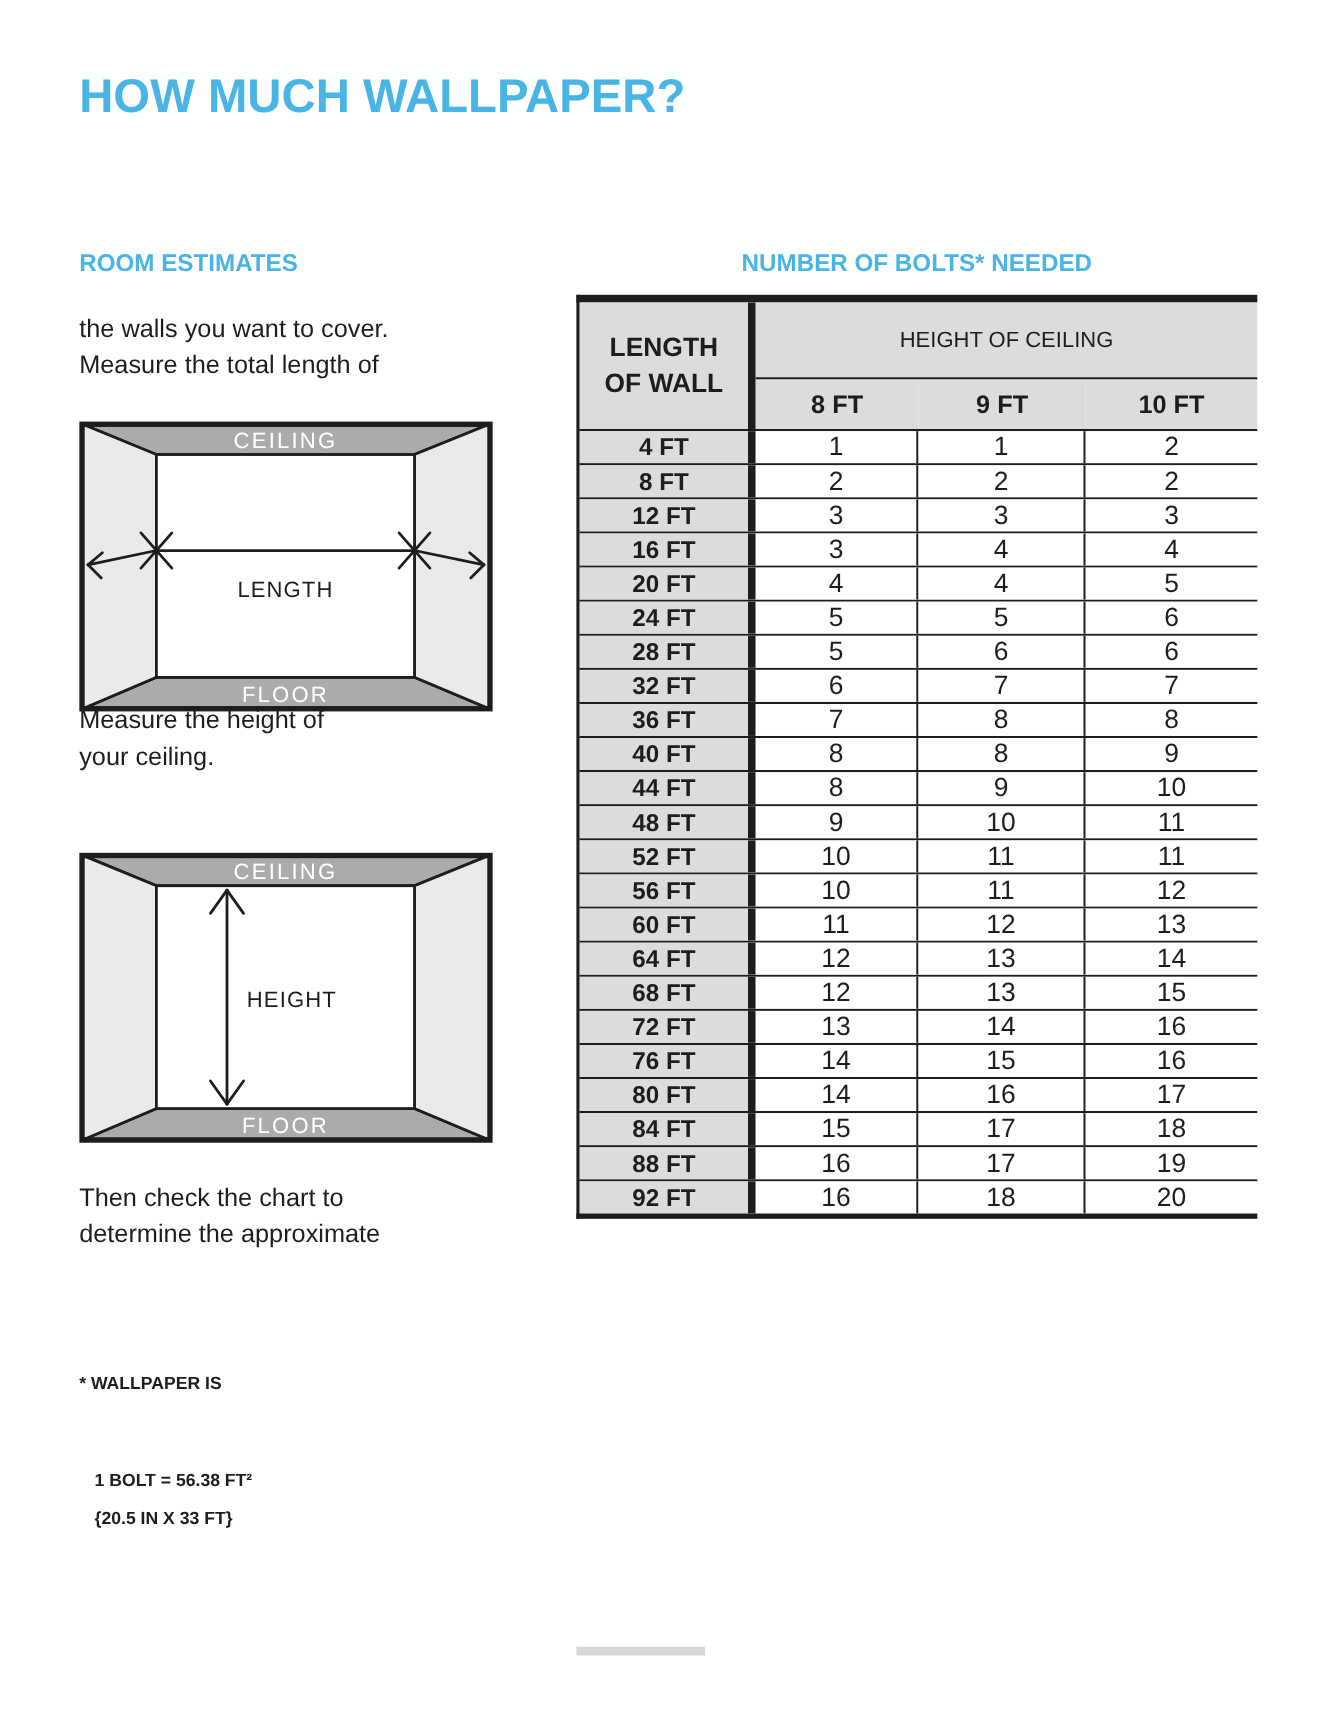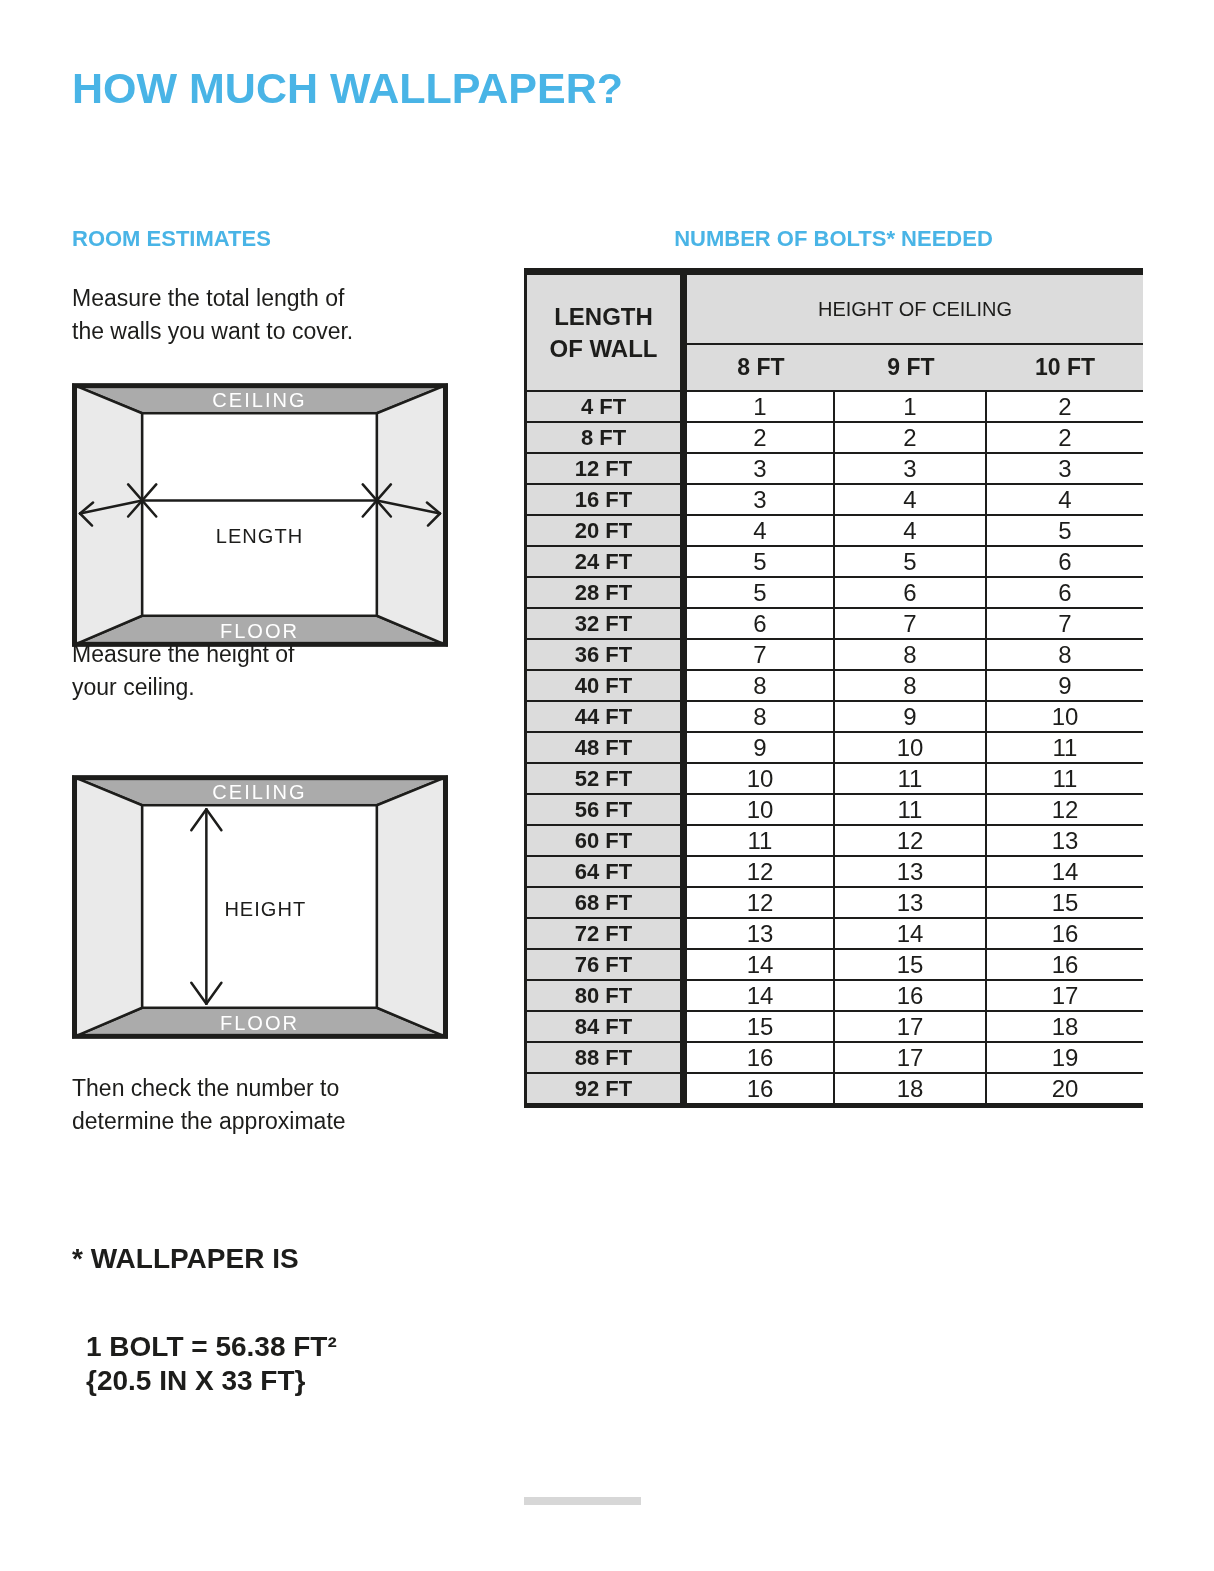--- a/index.html
+++ b/index.html
@@ -39,21 +39,21 @@
     left:524px;width:619px;
     text-align:center;
   }
   .body-text{
     left:72px;
     font-size:23px;line-height:33px;
     color:var(--ink);
   }
   .note-text{
     left:72px;
-    font-size:28px;line-height:34px;
+    font-size:16px;line-height:34px;
     font-weight:bold;
   }
   .note-indent{padding-left:17px;}
 
   
   .bolt-table{
     left:524px;top:268px;width:619px;
     border-top:7px solid var(--ink);
     border-left:3px solid var(--ink);
     border-bottom:5px solid var(--ink);
@@ -123,22 +123,22 @@
 <body>
 
 <div class="page">
 
   <h1 class="abs page-title">HOW MUCH WALLPAPER?</h1>
 
   <div class="abs section-heading heading-left">ROOM ESTIMATES</div>
   <div class="abs section-heading heading-right">NUMBER OF BOLTS* NEEDED</div>
 
   <div class="abs body-text" style="top:282px;">
+    <div>the walls you want to cover.</div>
     <div>Measure the total length of</div>
-    <div>the walls you want to cover.</div>
   </div>
 
   <div class="abs diagram" style="top:383px;">
     <svg width="376" height="264" viewBox="0 0 375 263">
 
       <polygon points="2,2 373,2 304,30 70,30" fill="#ababab" stroke="#1d1d1b" stroke-width="2.5"></polygon>
       <polygon points="70,232 304,232 373,261 2,261" fill="#ababab" stroke="#1d1d1b" stroke-width="2.5"></polygon>
       <polygon points="2,2 70,30 70,232 2,261" fill="#eaeaea" stroke="#1d1d1b" stroke-width="2.5"></polygon>
       <polygon points="373,2 304,30 304,232 373,261" fill="#eaeaea" stroke="#1d1d1b" stroke-width="2.5"></polygon>
       <rect x="70" y="30" width="234" height="202" fill="#ffffff" stroke="#1d1d1b" stroke-width="2.5"></rect>
@@ -183,21 +183,21 @@
         <line class="dim-line" x1="134" y1="228" x2="119" y2="207"></line>
         <line class="dim-line" x1="134" y1="228" x2="149" y2="207"></line>
       </g>
       <text class="diag-label diag-label-white" x="187" y="24" text-anchor="middle">CEILING</text>
       <text class="diag-label diag-label-white" x="187" y="254" text-anchor="middle">FLOOR</text>
       <text class="diag-label diag-label-dark" x="152" y="140" text-anchor="start">HEIGHT</text>
     </svg>
   </div>
 
   <div class="abs body-text" style="top:1072px;">
-    <div>Then check the number to</div>
+    <div>Then check the chart to</div>
     <div>determine the approximate</div>
   </div>
 
   <div class="abs note-text" style="top:1242px;">
     <div>* WALLPAPER IS</div>
   </div>
 
   <div class="abs note-text" style="top:1330px;margin-left:14px;">
     <div>1 BOLT = 56.38 FT²</div>
     <div>{20.5 IN X 33 FT}</div>

